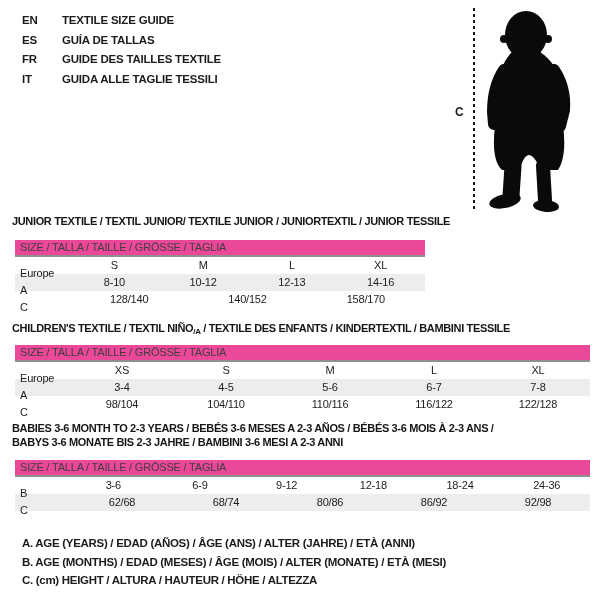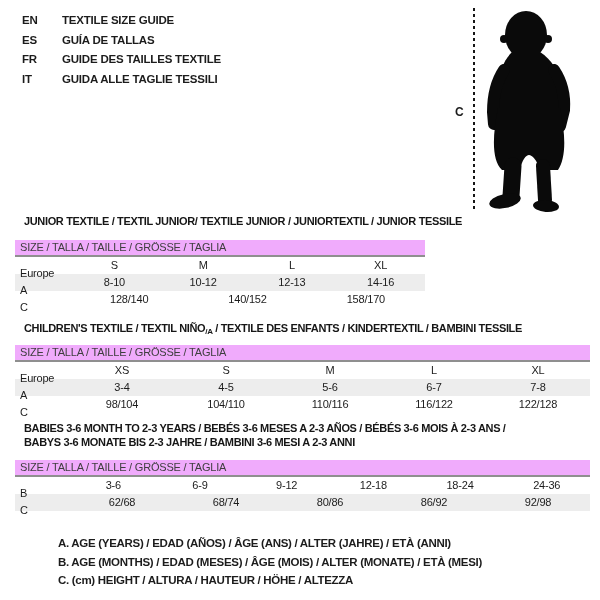--- a/index.html
+++ b/index.html
@@ -12,36 +12,36 @@
   .lang-row{display:flex;line-height:19.5px;font-weight:bold;font-size:11.5px;letter-spacing:-0.2px;}
   .lang-code{width:40px;}
   
   .dash-line{
     position:absolute;left:473px;top:8px;width:2px;height:202px;
     background:repeating-linear-gradient(to bottom,#161616 0 3px,transparent 3px 6px);
   }
   .height-label{position:absolute;left:455px;top:105px;font-weight:bold;font-size:12px;}
   .baby{position:absolute;left:482px;top:8px;}
   
-  .sec-title{position:absolute;left:24px;font-weight:bold;font-size:11px;letter-spacing:-0.35px;line-height:14px;color:#161616;white-space:nowrap;}
+  .sec-title{position:absolute;left:12px;font-weight:bold;font-size:11px;letter-spacing:-0.35px;line-height:14px;color:#161616;white-space:nowrap;}
   .sub{font-size:8px;vertical-align:-2px;}
   
   .size-table{position:absolute;left:15px;font-size:11px;letter-spacing:-0.2px;}
   .t-narrow{width:410px;}
   .t-wide{width:575px;}
   .size-header{
-    height:15px;line-height:15px;background:#f0abfc;color:#3e3e3e;
+    height:15px;line-height:15px;background:#ec4899;color:#3e3e3e;
     padding-left:5px;border-bottom:2px solid #8f8f8f;
   }
   .trow{display:flex;height:17px;line-height:17px;}
   .trow.shade{background:#ededed;}
   .cell{flex:1;text-align:center;}
   .cell.rlabel{flex:0 0 50px;text-align:left;padding-left:5px;margin-top:8px;}
   
-  .legend{position:absolute;left:22px;top:534px;font-weight:bold;font-size:11.5px;letter-spacing:-0.3px;line-height:18.5px;white-space:nowrap;margin-left:36px;}
+  .legend{position:absolute;left:22px;top:534px;font-weight:bold;font-size:11.5px;letter-spacing:-0.3px;line-height:18.5px;white-space:nowrap;}
 </style>
 </head>
 <body>
 
 <div class="page">
 
   <div class="lang-block">
     <div class="lang-row">
       <span class="lang-code">EN</span>
       <span class="lang-label">TEXTILE SIZE GUIDE</span>

